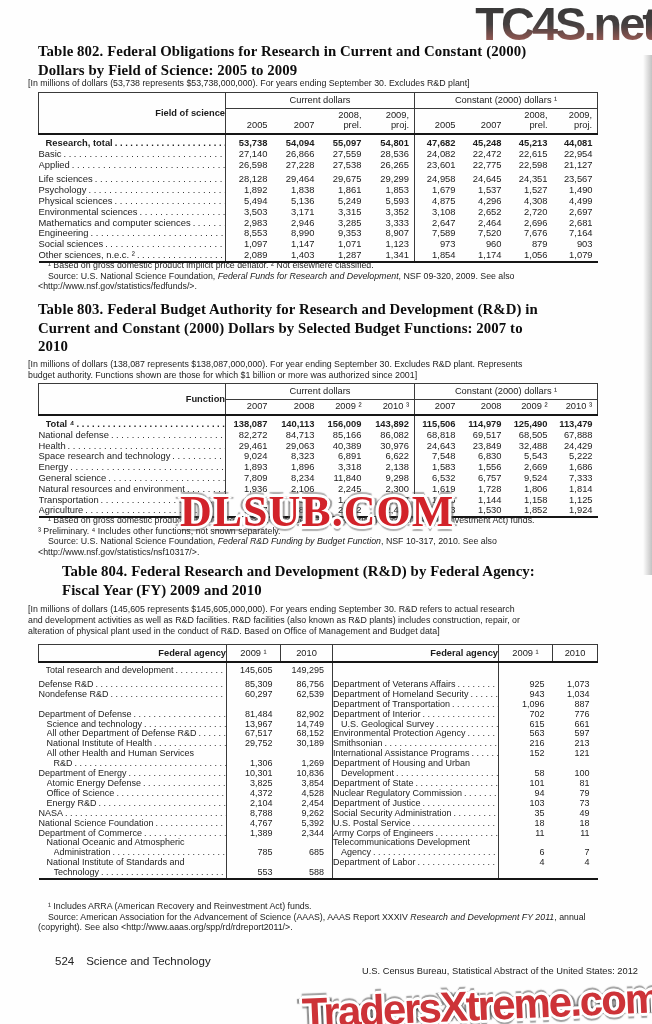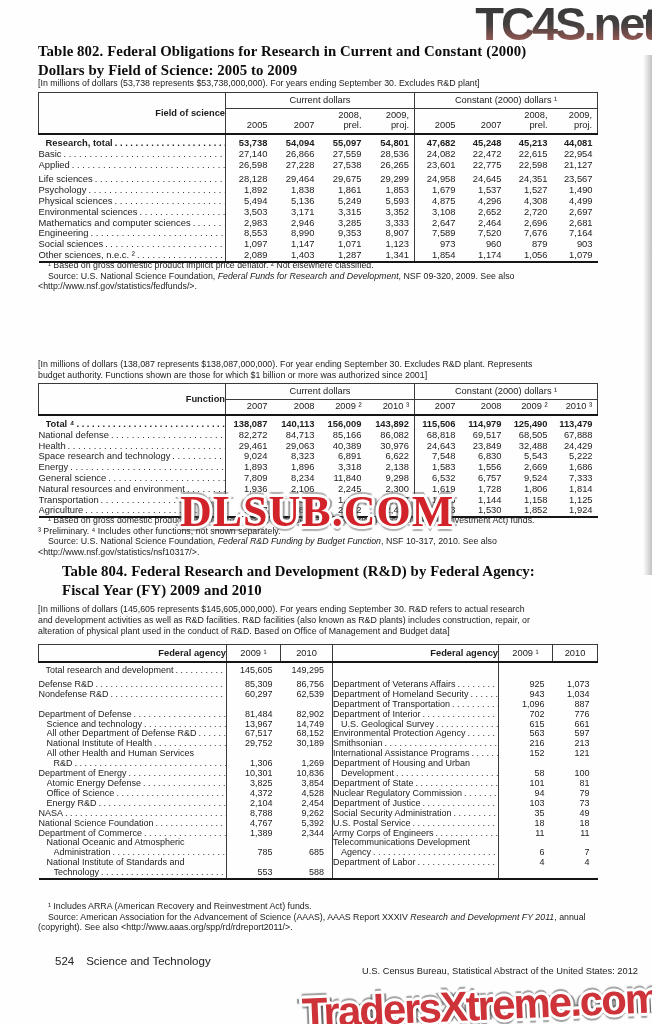--- a/index.html
+++ b/index.html
@@ -4,21 +4,21 @@
 <style>
   html,body{margin:0;padding:0;background:#888;}
   .page{position:relative;width:652px;height:1024px;background:#fefefe;overflow:hidden;
         font-family:"Liberation Sans",sans-serif;color:#1c1c1c;}
 
   
   .title{position:absolute;left:38px;width:578px;font-family:"Liberation Serif",serif;
          font-weight:700;font-size:14.8px;line-height:18.6px;white-space:pre-line;
          letter-spacing:.1px;color:#0d0d0d;}
   #title802{top:42px;} #title803{top:300px;} #title804{top:562px;margin-left:24px;}
-  .note{position:absolute;left:38px;width:578px;font-size:8.8px;line-height:10.8px;
+  .note{position:absolute;left:28px;width:578px;font-size:8.8px;line-height:10.8px;
         white-space:pre-line;color:#1b1b1b;}
   #note802{top:78px;} #note803{top:359px;} #note804{top:604px;}
 
   
   table{position:absolute;left:38px;border-collapse:collapse;table-layout:fixed;width:559px;
         border-top:1px solid #3a3a3a;border-bottom:2px solid #151515;}
   #tbl802{top:92px;font-size:9.4px;} #tbl803{top:383px;font-size:9.4px;}
   #tbl804{top:644px;font-size:9px;}
   td,th{padding:0;margin:0;}
   .t8 td{line-height:10.8px;vertical-align:bottom;}
@@ -296,20 +296,23 @@
           <td class="num">1,079</td>
         </tr>
       </tbody>
     </table>
   <div id="fn802" class="fnb">
     <div class="ind">¹ Based on gross domestic product implicit price deflator. ² Not elsewhere classified.</div>
     <div class="flow"><span>Source: U.S. National Science Foundation, </span><i>Federal Funds for Research and Development</i><span>, NSF 09-320, 2009. See also</span></div>
     <div>&lt;http://www.nsf.gov/statistics/fedfunds/&gt;.</div>
   </div>
 
+  <div id="title803" class="title">Table 803. Federal Budget Authority for Research and Development (R&amp;D) in
+Current and Constant (2000) Dollars by Selected Budget Functions: 2007 to
+2010</div>
   <div id="note803" class="note">[In millions of dollars (138,087 represents $138,087,000,000). For year ending September 30. Excludes R&amp;D plant. Represents
 budget authority. Functions shown are those for which $1 billion or more was authorized since 2001]</div>
   <table id="tbl803" class="t8">
       <colgroup>
         <col style="width: 187px;">
         <col style="width: 47px;">
         <col style="width: 47px;">
         <col style="width: 47px;">
         <col style="width: 48px;">
         <col style="width: 46px;">

